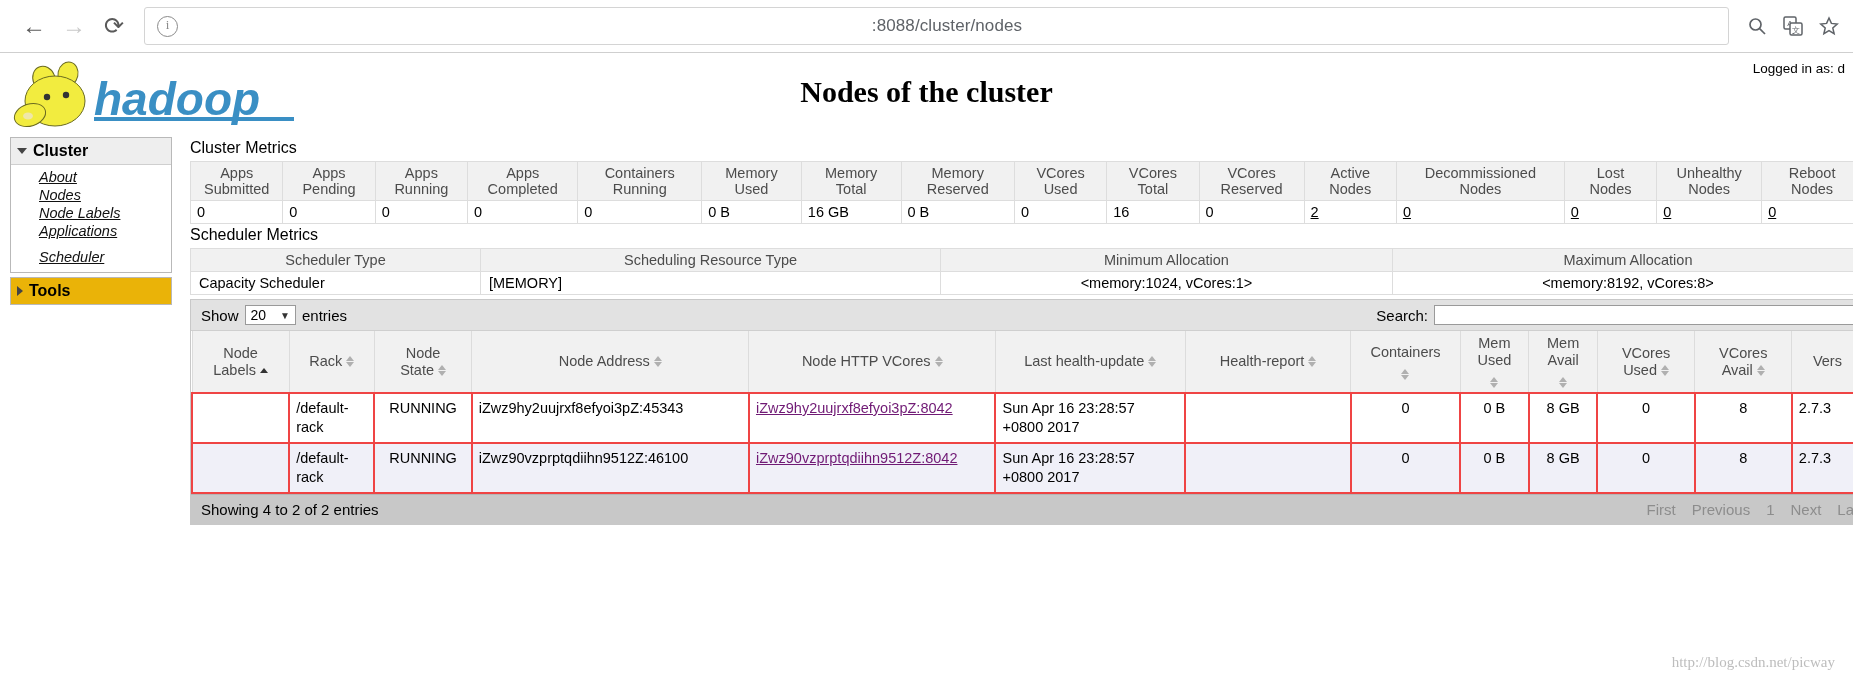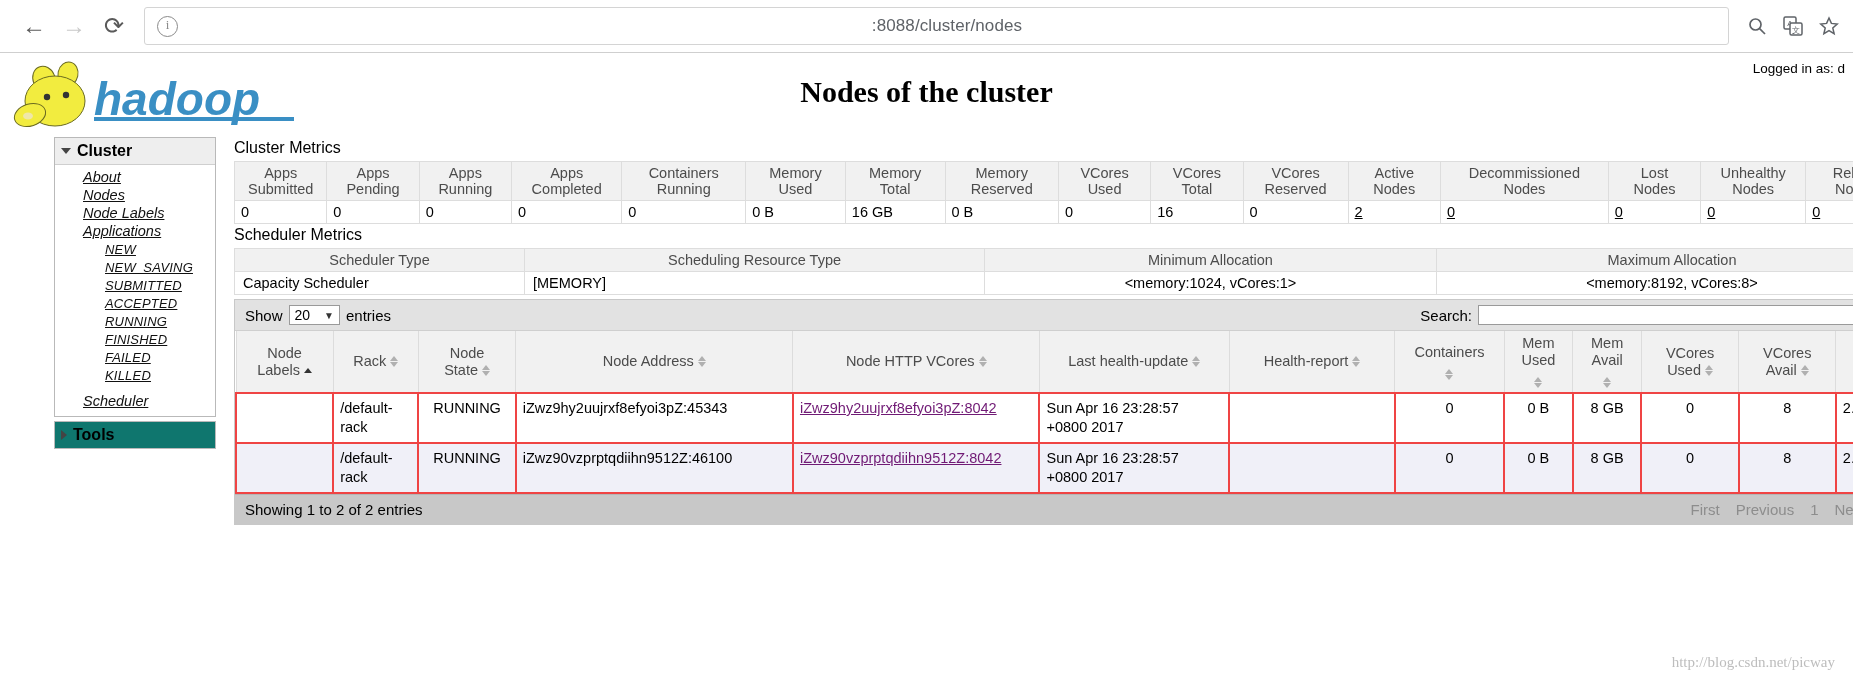--- a/index.html
+++ b/index.html
@@ -41,21 +41,21 @@
   .page-title {
     position:absolute; left:0; right:0; top:22px; text-align:center;
     font-size:30px; font-weight:bold; color:#000;
     font-family:"Liberation Serif", serif;
   }
   .logged-in {
     position:absolute; right:8px; top:8px; font-size:13.5px; color:#000;
   }
 
   
-  .layout { display:flex; align-items:flex-start;padding-left:44px; }
+  .layout { display:flex; align-items:flex-start; }
   .sidebar { width:172px; flex:none; padding-left:10px; box-sizing:border-box; }
   .nav-box { border:1px solid #b9b9b9; background:#fff; margin-bottom:4px; }
   .nav-head {
     background:#eeeeee; border-bottom:1px solid #cfcfcf;
     padding:4px 6px; font-size:16px; font-weight:bold;
     display:flex; align-items:center; gap:6px;
   }
   .caret-down { width:0;height:0;border-left:5px solid transparent;border-right:5px solid transparent;border-top:6px solid #444; }
   .caret-right { width:0;height:0;border-top:5px solid transparent;border-bottom:5px solid transparent;border-left:6px solid #444; }
   .nav-list { list-style:none; margin:0; padding:3px 0 6px 28px; }
@@ -207,47 +207,29 @@
       </div>
       <ul class="nav-list">
         <li>
           <a href="#">About</a></li>
         <li>
           <a href="#">Nodes</a></li>
         <li>
           <a href="#">Node Labels</a></li>
         <li>
           <a href="#">Applications</a>
-          <ul class="nav-sub">
-            <li>
-              <a href="#">NEW</a></li>
-            <li>
-              <a href="#">NEW_SAVING</a></li>
-            <li>
-              <a href="#">SUBMITTED</a></li>
-            <li>
-              <a href="#">ACCEPTED</a></li>
-            <li>
-              <a href="#">RUNNING</a></li>
-            <li>
-              <a href="#">FINISHED</a></li>
-            <li>
-              <a href="#">FAILED</a></li>
-            <li>
-              <a href="#">KILLED</a></li>
-          </ul>
         </li>
         <li style="height:8px"></li>
         <li>
           <a href="#">Scheduler</a></li>
       </ul>
     </div>
 
     <div class="nav-box">
-      <div class="nav-head" style="background:#0f766e;border-bottom:none;text-align:center;">
+      <div class="nav-head" style="background:#eab308;border-bottom:none;text-align:center;">
         <span class="caret-right"></span>
         <span>Tools</span>
       </div>
     </div>
   </div>
 
   <div class="content">
 
     <div class="section-title">Cluster Metrics</div>
 
@@ -540,21 +522,21 @@
             <td class="c">0 B</td>
             <td class="c">8 GB</td>
             <td class="c">0</td>
             <td class="c">8</td>
             <td>2.7.3</td>
           </tr>
         </tbody>
       </table>
 
       <div class="dt-bottom">
-        <div>Showing 1 to 2 of 2 entries</div>
+        <div>Showing 4 to 2 of 2 entries</div>
         <div class="pager">
           <span>First</span>
           <span>Previous</span>
           <span class="cur">1</span>
           <span>Next</span>
           <span>La</span>
         </div>
       </div>
     </div>
 

